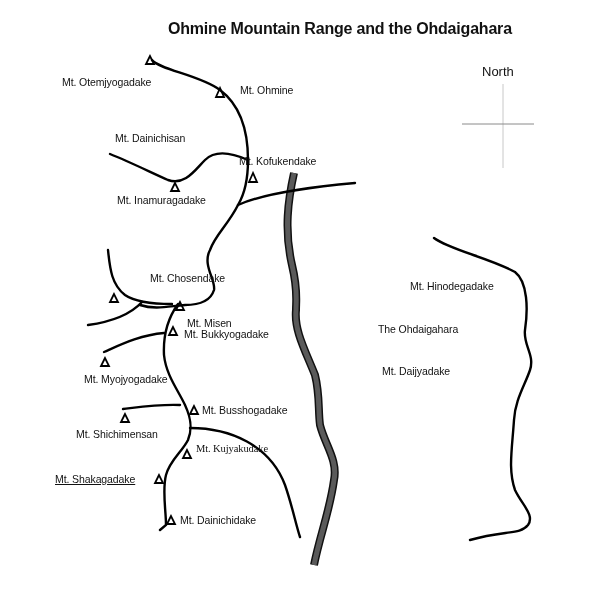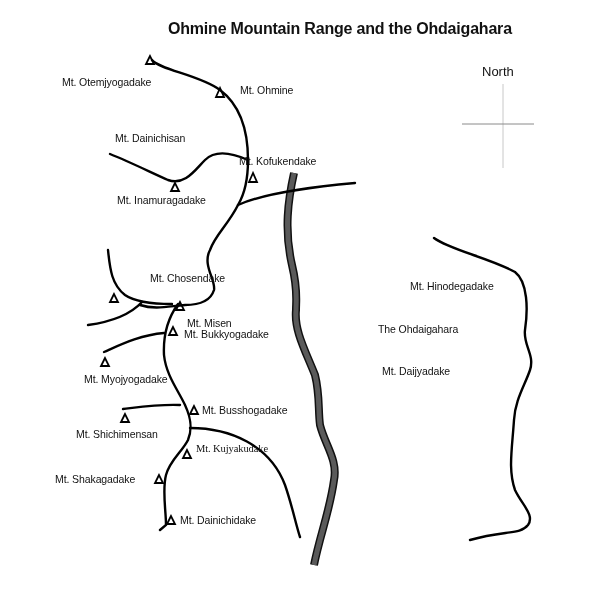--- a/index.html
+++ b/index.html
@@ -74,17 +74,17 @@
 <div class="label" style="left:115px;top:132px;">Mt. Dainichisan</div>
 <div class="label" style="left:239px;top:155px;">Mt. Kofukendake</div>
 <div class="label" style="left:117px;top:194px;">Mt. Inamuragadake</div>
 <div class="label" style="left:116px;top:272px;margin-left:34px;">Mt. Chosendake</div>
 <div class="label" style="left:187px;top:303px;margin-top:14px;">Mt. Misen</div>
 <div class="label" style="left:184px;top:328px;">Mt. Bukkyogadake</div>
 <div class="label" style="left:54px;top:373px;padding-left:30px;">Mt. Myojyogadake</div>
 <div class="label" style="left:202px;top:404px;">Mt. Busshogadake</div>
 <div class="label" style="left:76px;top:428px;">Mt. Shichimensan</div>
 <div class="label" style="left:196px;top:443px;font-family:Liberation Serif, serif;">Mt. Kujyakudake</div>
-<div class="label" style="left:55px;top:473px;">Mt. Shakagadake</div>
+<div class="label" style="left:55px;top:473px;text-decoration:underline;">Mt. Shakagadake</div>
 <div class="label" style="left:180px;top:514px;">Mt. Dainichidake</div>
 <div class="label" style="left:410px;top:280px;">Mt. Hinodegadake</div>
 <div class="label" style="left:378px;top:323px;">The Ohdaigahara</div>
 <div class="label" style="left:382px;top:365px;">Mt. Daijyadake</div>
 
 </body></html>

